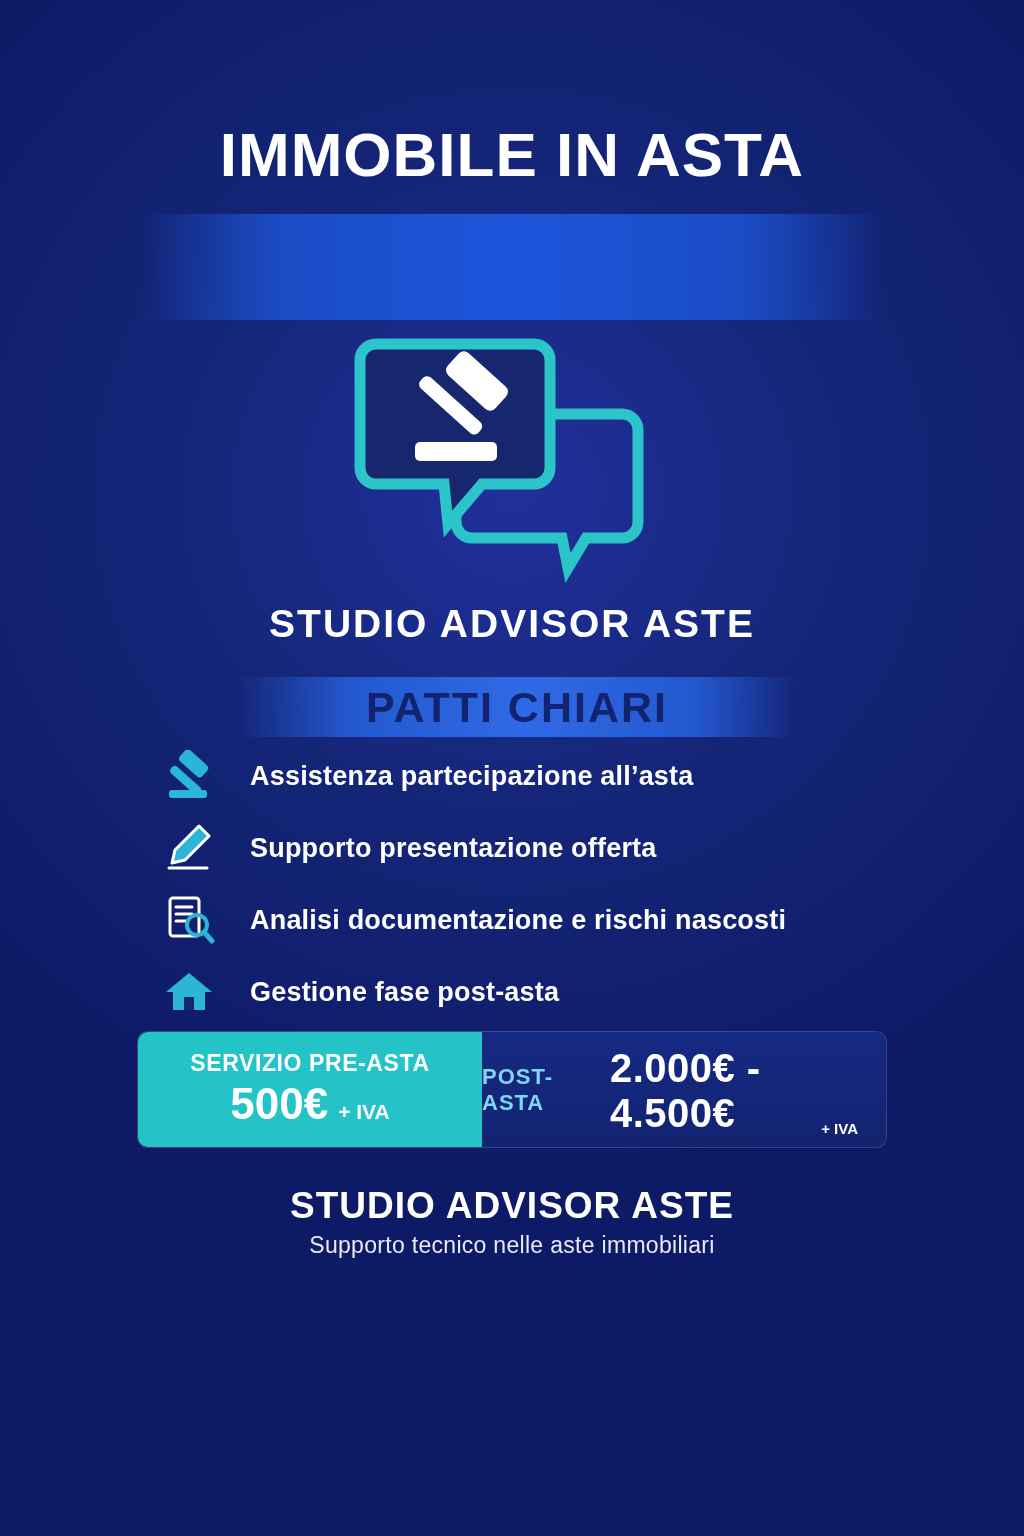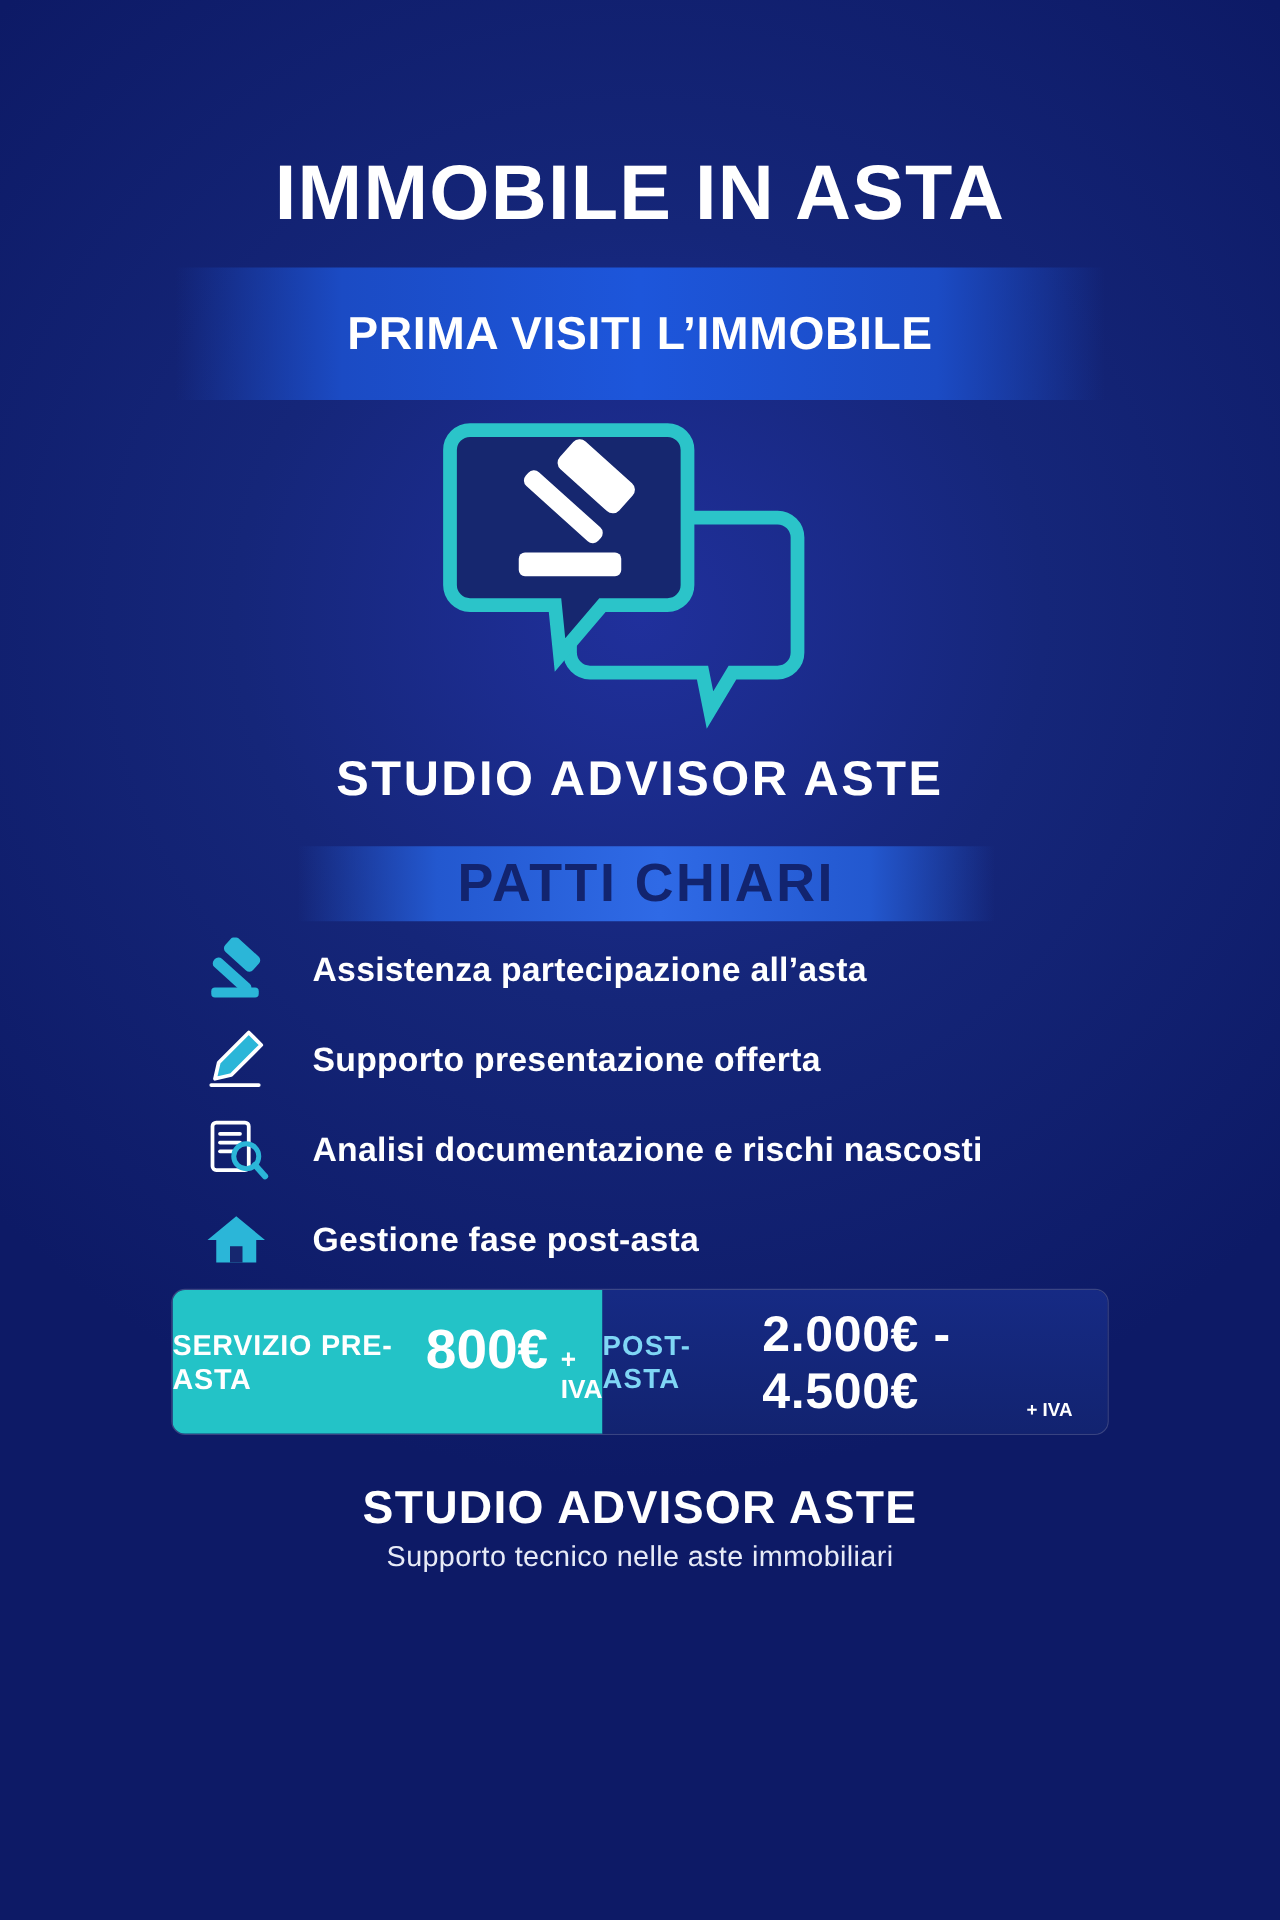--- a/index.html
+++ b/index.html
@@ -144,21 +144,21 @@
     height: 115px;
     display: flex;
     border-radius: 10px;
     overflow: hidden;
     box-shadow: 0 0 0 1px rgba(255,255,255,0.18);
   }
   .price-left {
     width: 344px;
     background: #23c3c7;
     display: flex;
-    flex-direction: row;
+    flex-direction: column;
     align-items: center;
     justify-content: center;
     gap: 2px;
   }
   .price-left .plabel {
     color: #ffffff;
     font-size: 23px;
     font-weight: bold;
     letter-spacing: 0.6px;
   }
@@ -230,21 +230,20 @@
   }
 </style>
 </head>
 <body>
 
 <div class="poster">
 
   <div class="headline">IMMOBILE IN ASTA</div>
 
   <div class="subbar">
-    <div class="line1">PRIMA VISITI L’IMMOBILE</div>
   </div>
 
   <div class="logo-mark">
     <svg width="320" height="248" viewBox="0 0 320 248">
 
       <path d="M120 76 h150 a16 16 0 0 1 16 16 v92 a16 16 0 0 1 -16 16 h-36 l-18 30 -6 -30 h-90 a16 16 0 0 1 -16 -16 v-92 a16 16 0 0 1 16 -16 z" fill="none" stroke="#2bc4c9" stroke-width="11"></path>
 
       <path d="M24 6 h158 a16 16 0 0 1 16 16 v108 a16 16 0 0 1 -16 16 h-52 l-34 40 -4 -40 h-68 a16 16 0 0 1 -16 -16 v-108 a16 16 0 0 1 16 -16 z" fill="#16276f" stroke="#2bc4c9" stroke-width="11"></path>
 
       <g fill="#ffffff">
@@ -311,21 +310,21 @@
       </span>
       <span class="flabel">Gestione fase post-asta</span>
     </div>
 
   </div>
 
   <div class="pricebox">
     <div class="price-left">
       <div class="plabel">SERVIZIO PRE-ASTA</div>
       <div class="pvalue">
-        <span>800€</span>
+        <span>500€</span>
         <span class="iva">+ IVA</span>
       </div>
     </div>
     <div class="price-right">
       <div class="plabel">POST-ASTA</div>
       <div class="pvalue">2.000€ - 4.500€</div>
       <div class="iva">+ IVA</div>
     </div>
   </div>
 

